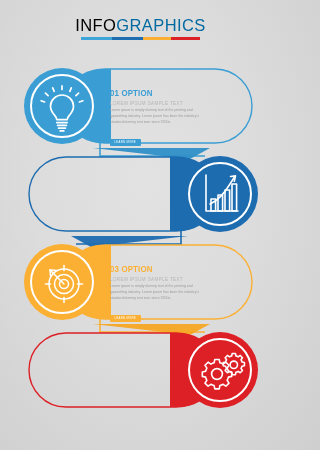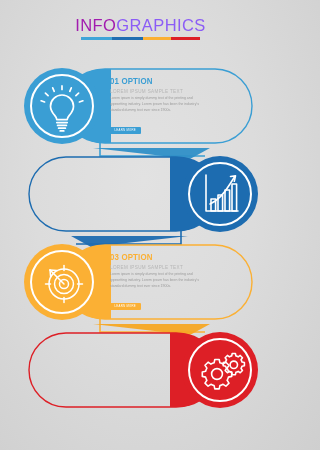--- a/index.html
+++ b/index.html
@@ -27,22 +27,22 @@
     width: 281px;
     text-align: center;
   }
   .title {
     font-size: 16.5px;
     letter-spacing: 0.4px;
     font-weight: 400;
     line-height: 1;
     white-space: nowrap;
   }
-  .title .part-a { color: #a21caf; }
-  .title .part-b { color: #8b5cf6; }
+  .title .part-a { color: #000000; }
+  .title .part-b { color: #0369a1; }
 
   .underline {
     margin: 3px auto 0;
     width: 119px;
     height: 3px;
     display: flex;
   }
   .underline span { display: block; height: 100%; }
   .u1 { width: 26%; }
   .u2 { width: 26%; }
@@ -65,21 +65,21 @@
     position: absolute;
     top: 0; left: 0;
     width: 281px;
     height: 126px;
     overflow: visible;
   }
 
   
   .textblock {
     position: absolute;
-    top: 17px;
+    top: 29px;
     width: 96px;
   }
   .text-right { left: 110px; }
   .text-left  { left: 38px; }
 
   .opt-title {
     font-size: 8.6px;
     font-weight: 700;
     letter-spacing: 0.15px;
     line-height: 1.05;

